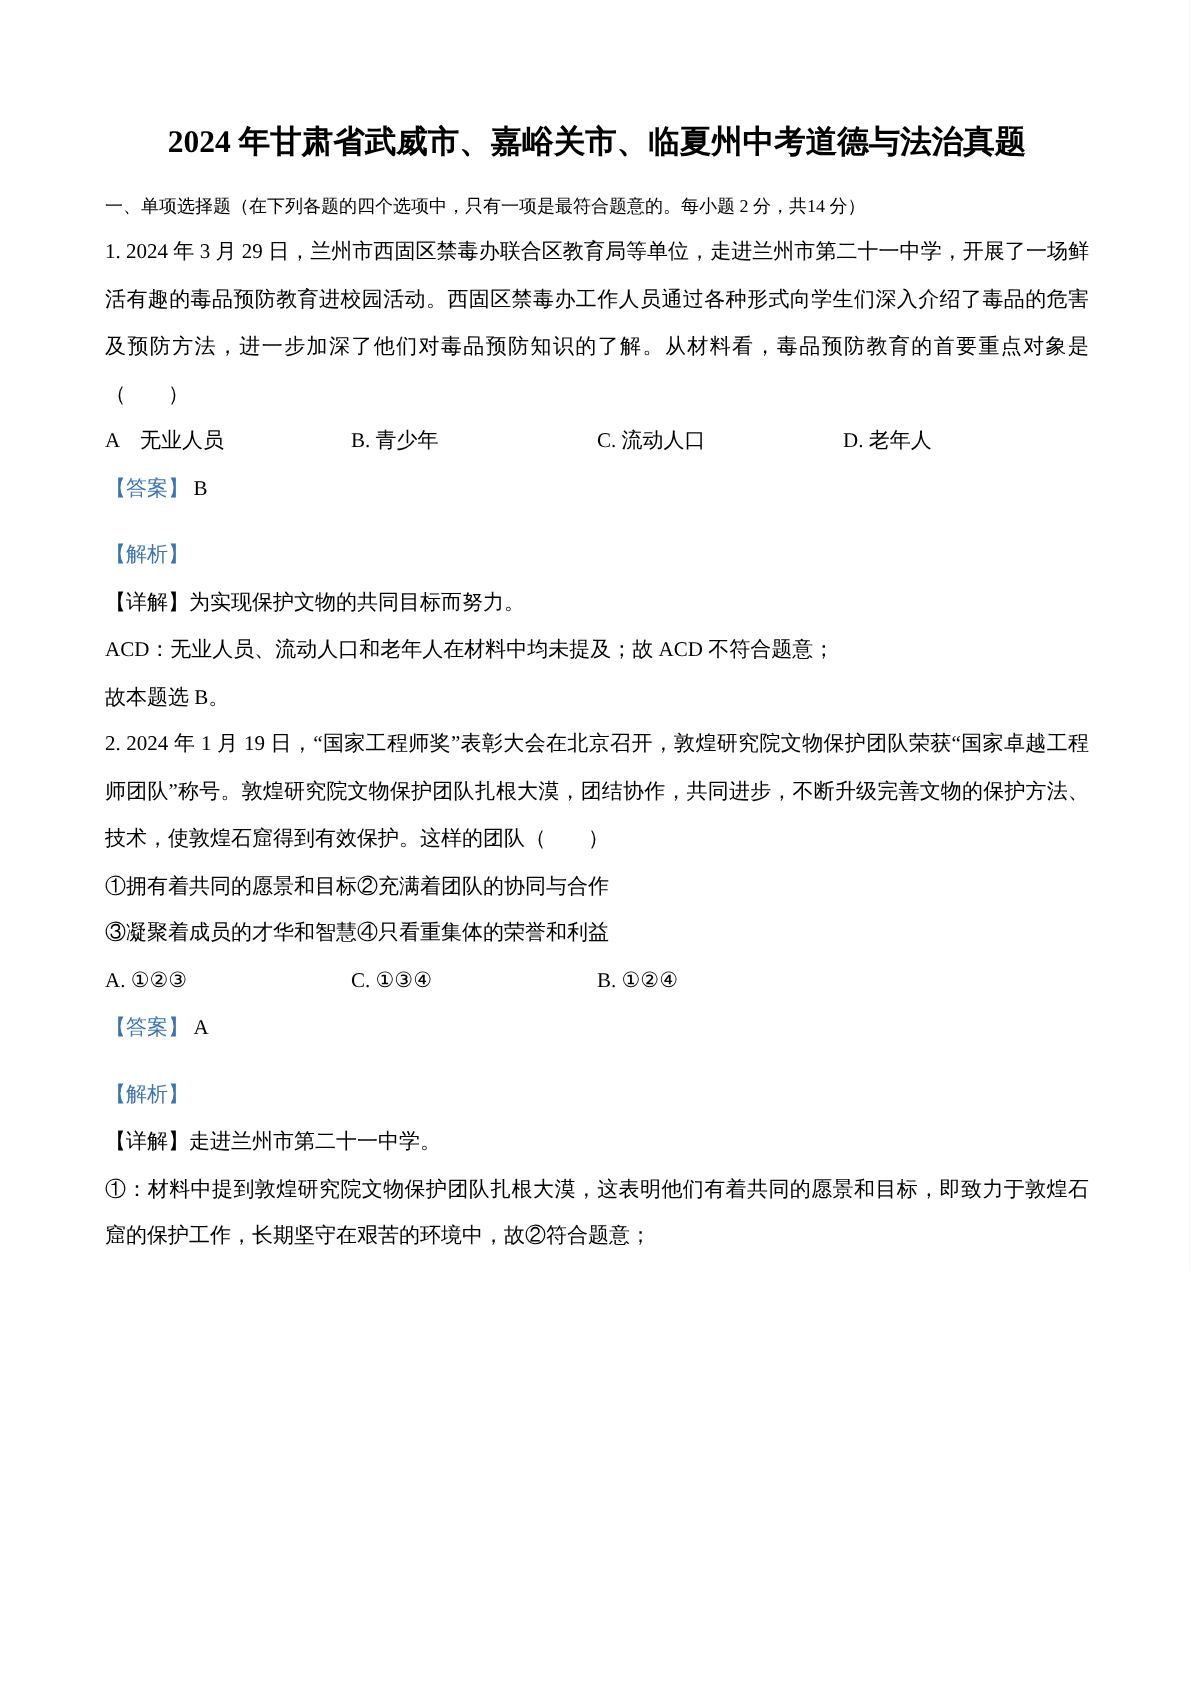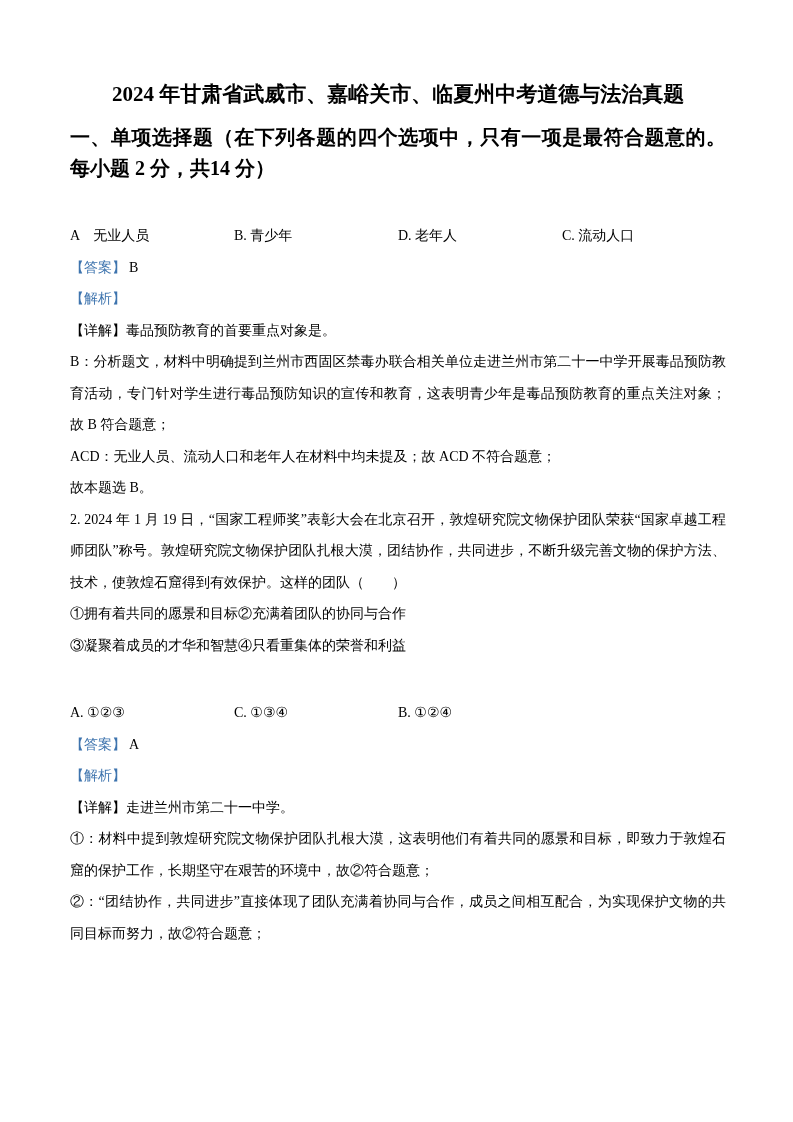--- a/index.html
+++ b/index.html
@@ -16,73 +16,71 @@
   }
   .title {
     font-size: 21px;
     line-height: 28px;
     font-weight: 700;
     text-align: center;
     margin-bottom: 14px;
     font-family: Liberation Serif, serif;
   }
   .heading {
-    font-size: 20px;
+    font-size: 12px;
     line-height: 31px;
-    font-weight: 700;
+    font-weight: 400;
     text-align: justify;
   }
   .body {
     font-size: 14px;
     line-height: 31.5px;
     text-align: justify;
   }
   .opts {
     display: flex;
     font-size: 14px;
     line-height: 31.5px;
-    margin-top: 36px;
   }
   .opts span { flex: 0 0 25%; }
-  .blue { color: #3E74AE; }
+  .blue { color: #3E74AE; margin-top: 13px; }
   .ans-val { margin-left: 3px; }
 </style>
 </head>
 <body>
 
 <div class="page">
 
   <h1 class="title">2024 年甘肃省武威市、嘉峪关市、临夏州中考道德与法治真题</h1>
 
   <h2 class="heading">一、单项选择题（在下列各题的四个选项中，只有一项是最符合题意的。每小题 2 分，共14 分）</h2>
 
   <section>
+    <p class="body">1. 2024 年 3 月 29 日，兰州市西固区禁毒办联合区教育局等单位，走进兰州市第二十一中学，开展了一场鲜活有趣的毒品预防教育进校园活动。西固区禁毒办工作人员通过各种形式向学生们深入介绍了毒品的危害及预防方法，进一步加深了他们对毒品预防知识的了解。从材料看，毒品预防教育的首要重点对象是（　　）</p>
     <div class="opts">
       <span>A　无业人员</span>
       <span>B. 青少年</span>
+      <span>C. 流动人口</span>
       <span>D. 老年人</span>
-      <span>C. 流动人口</span>
     </div>
     <p class="body"><span class="blue">【答案】</span><span class="ans-val">B</span></p>
     <p class="body blue">【解析】</p>
-    <p class="body">【详解】毒品预防教育的首要重点对象是。</p>
-    <p class="body">B：分析题文，材料中明确提到兰州市西固区禁毒办联合相关单位走进兰州市第二十一中学开展毒品预防教育活动，专门针对学生进行毒品预防知识的宣传和教育，这表明青少年是毒品预防教育的重点关注对象；故 B 符合题意；</p>
+    <p class="body">【详解】为实现保护文物的共同目标而努力。</p>
     <p class="body">ACD：无业人员、流动人口和老年人在材料中均未提及；故 ACD 不符合题意；</p>
     <p class="body">故本题选 B。</p>
   </section>
 
   <section>
     <p class="body">2. 2024 年 1 月 19 日，“国家工程师奖”表彰大会在北京召开，敦煌研究院文物保护团队荣获“国家卓越工程师团队”称号。敦煌研究院文物保护团队扎根大漠，团结协作，共同进步，不断升级完善文物的保护方法、技术，使敦煌石窟得到有效保护。这样的团队（　　）</p>
     <p class="body">①拥有着共同的愿景和目标②充满着团队的协同与合作</p>
     <p class="body">③凝聚着成员的才华和智慧④只看重集体的荣誉和利益</p>
     <div class="opts">
       <span>A. ①②③</span>
       <span>C. ①③④</span>
       <span>B. ①②④</span>
     </div>
     <p class="body"><span class="blue">【答案】</span><span class="ans-val">A</span></p>
     <p class="body blue">【解析】</p>
     <p class="body">【详解】走进兰州市第二十一中学。</p>
     <p class="body">①：材料中提到敦煌研究院文物保护团队扎根大漠，这表明他们有着共同的愿景和目标，即致力于敦煌石窟的保护工作，长期坚守在艰苦的环境中，故②符合题意；</p>
-    <p class="body">②：“团结协作，共同进步”直接体现了团队充满着协同与合作，成员之间相互配合，为实现保护文物的共同目标而努力，故②符合题意；</p>
   </section>
 
 </div>
 
 </body></html>

